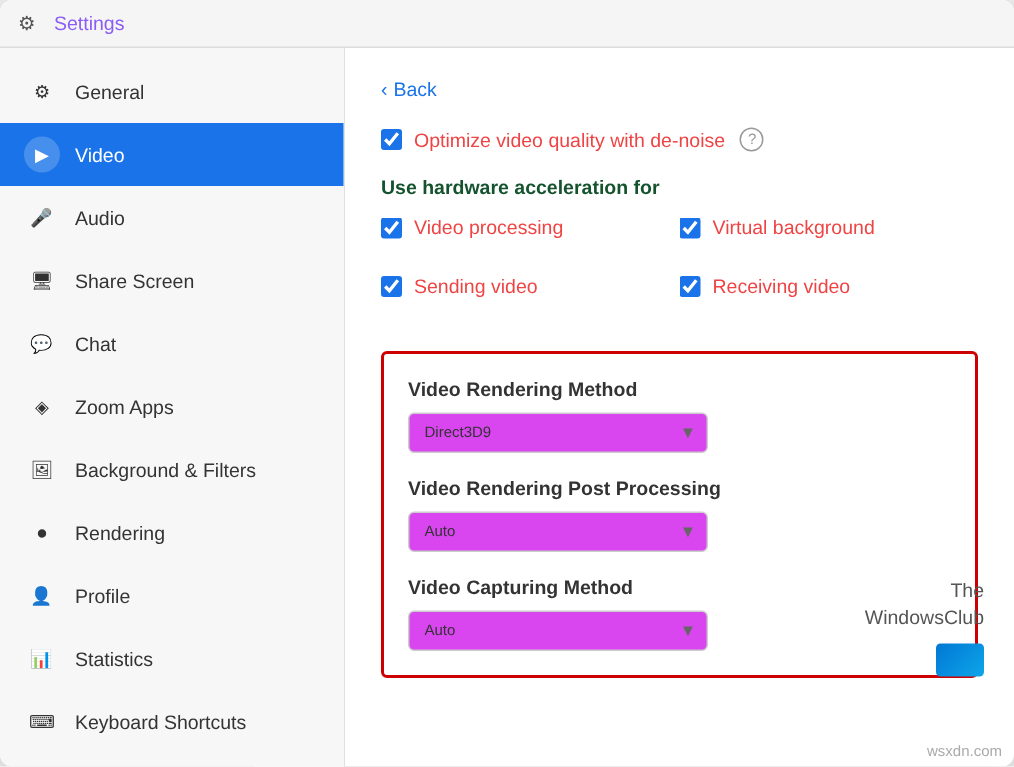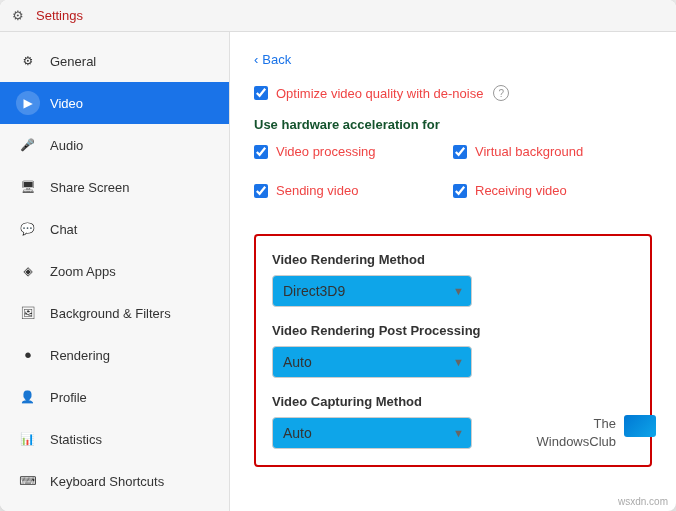--- a/index.html
+++ b/index.html
@@ -34,21 +34,21 @@
       height: 32px;
       flex-shrink: 0;
     }
     .titlebar-icon {
       width: 16px;
       height: 16px;
       color: #555;
     }
     .titlebar-title {
       font-size: 13px;
-      color: #b91c1c;
+      color: #8b5cf6;
       font-weight: 400;
     }
     .content {
       display: flex;
       flex: 1;
       overflow: hidden;
     }
     .sidebar {
       width: 230px;
       background: #f7f7f7;
@@ -164,23 +164,23 @@
     }
     .select-wrapper {
       position: relative;
       width: 200px;
     }
     .select-wrapper select {
       width: 100%;
       padding: 7px 30px 7px 10px;
       border: 1px solid #ccc;
       border-radius: 4px;
-      font-size: 14px;
+      font-size: 10px;
       color: #333;
-      background: #0ea5e9;
+      background: #d946ef;
       appearance: none;
       cursor: pointer;
       outline: none;
     }
     .select-arrow {
       position: absolute;
       right: 8px;
       top: 50%;
       transform: translateY(-50%);
       pointer-events: none;
@@ -336,21 +336,21 @@
             <select>
               <option>Auto</option>
               <option>DirectShow</option>
               <option>MediaFoundation</option>
             </select>
             <span class="select-arrow">▼</span>
           </div>
         </div>
       </div>
       <div class="watermark">
-        <div style="display:flex;align-items:flex-start;gap:8px;">
+        <div style="display:flex;align-items:flex-end;gap:8px;flex-direction:column;">
           <div style="text-align:right;">
             <div class="watermark-text">The</div>
             <div class="watermark-text">WindowsClub</div>
           </div>
           <div class="watermark-logo"></div>
         </div>
       </div>
       <span class="wsxdn">wsxdn.com</span>
     </div>
   </div>

